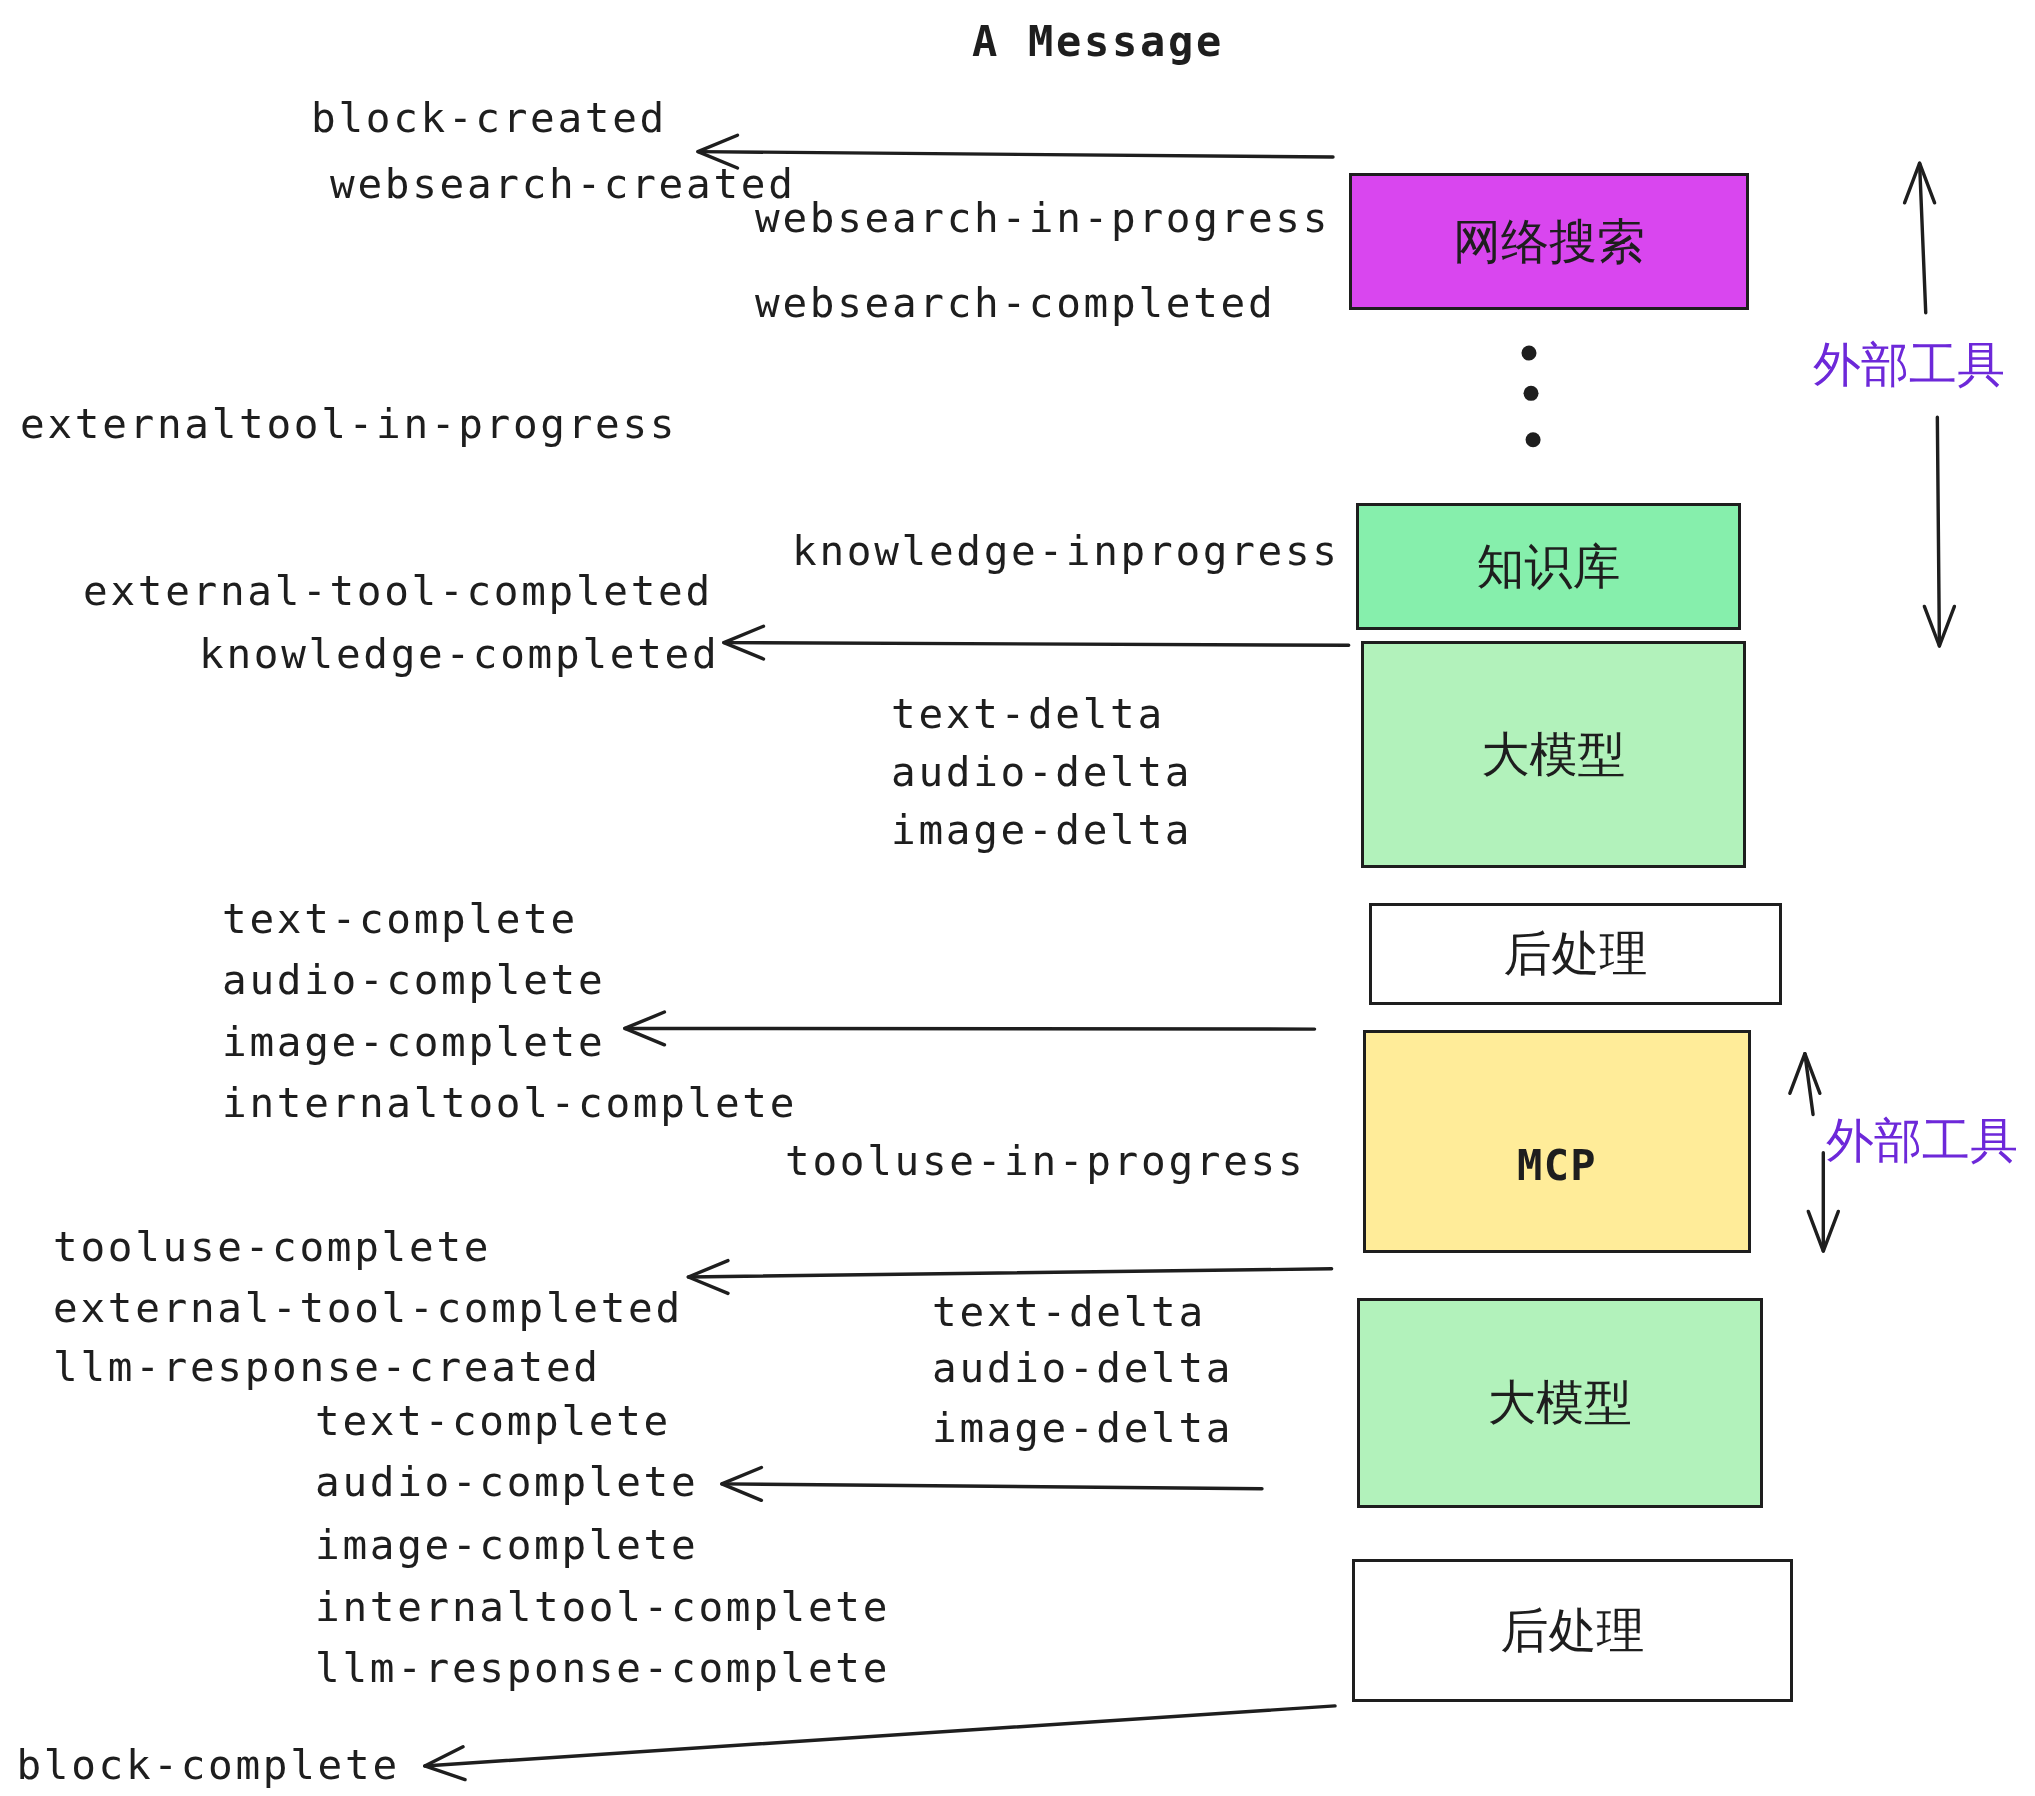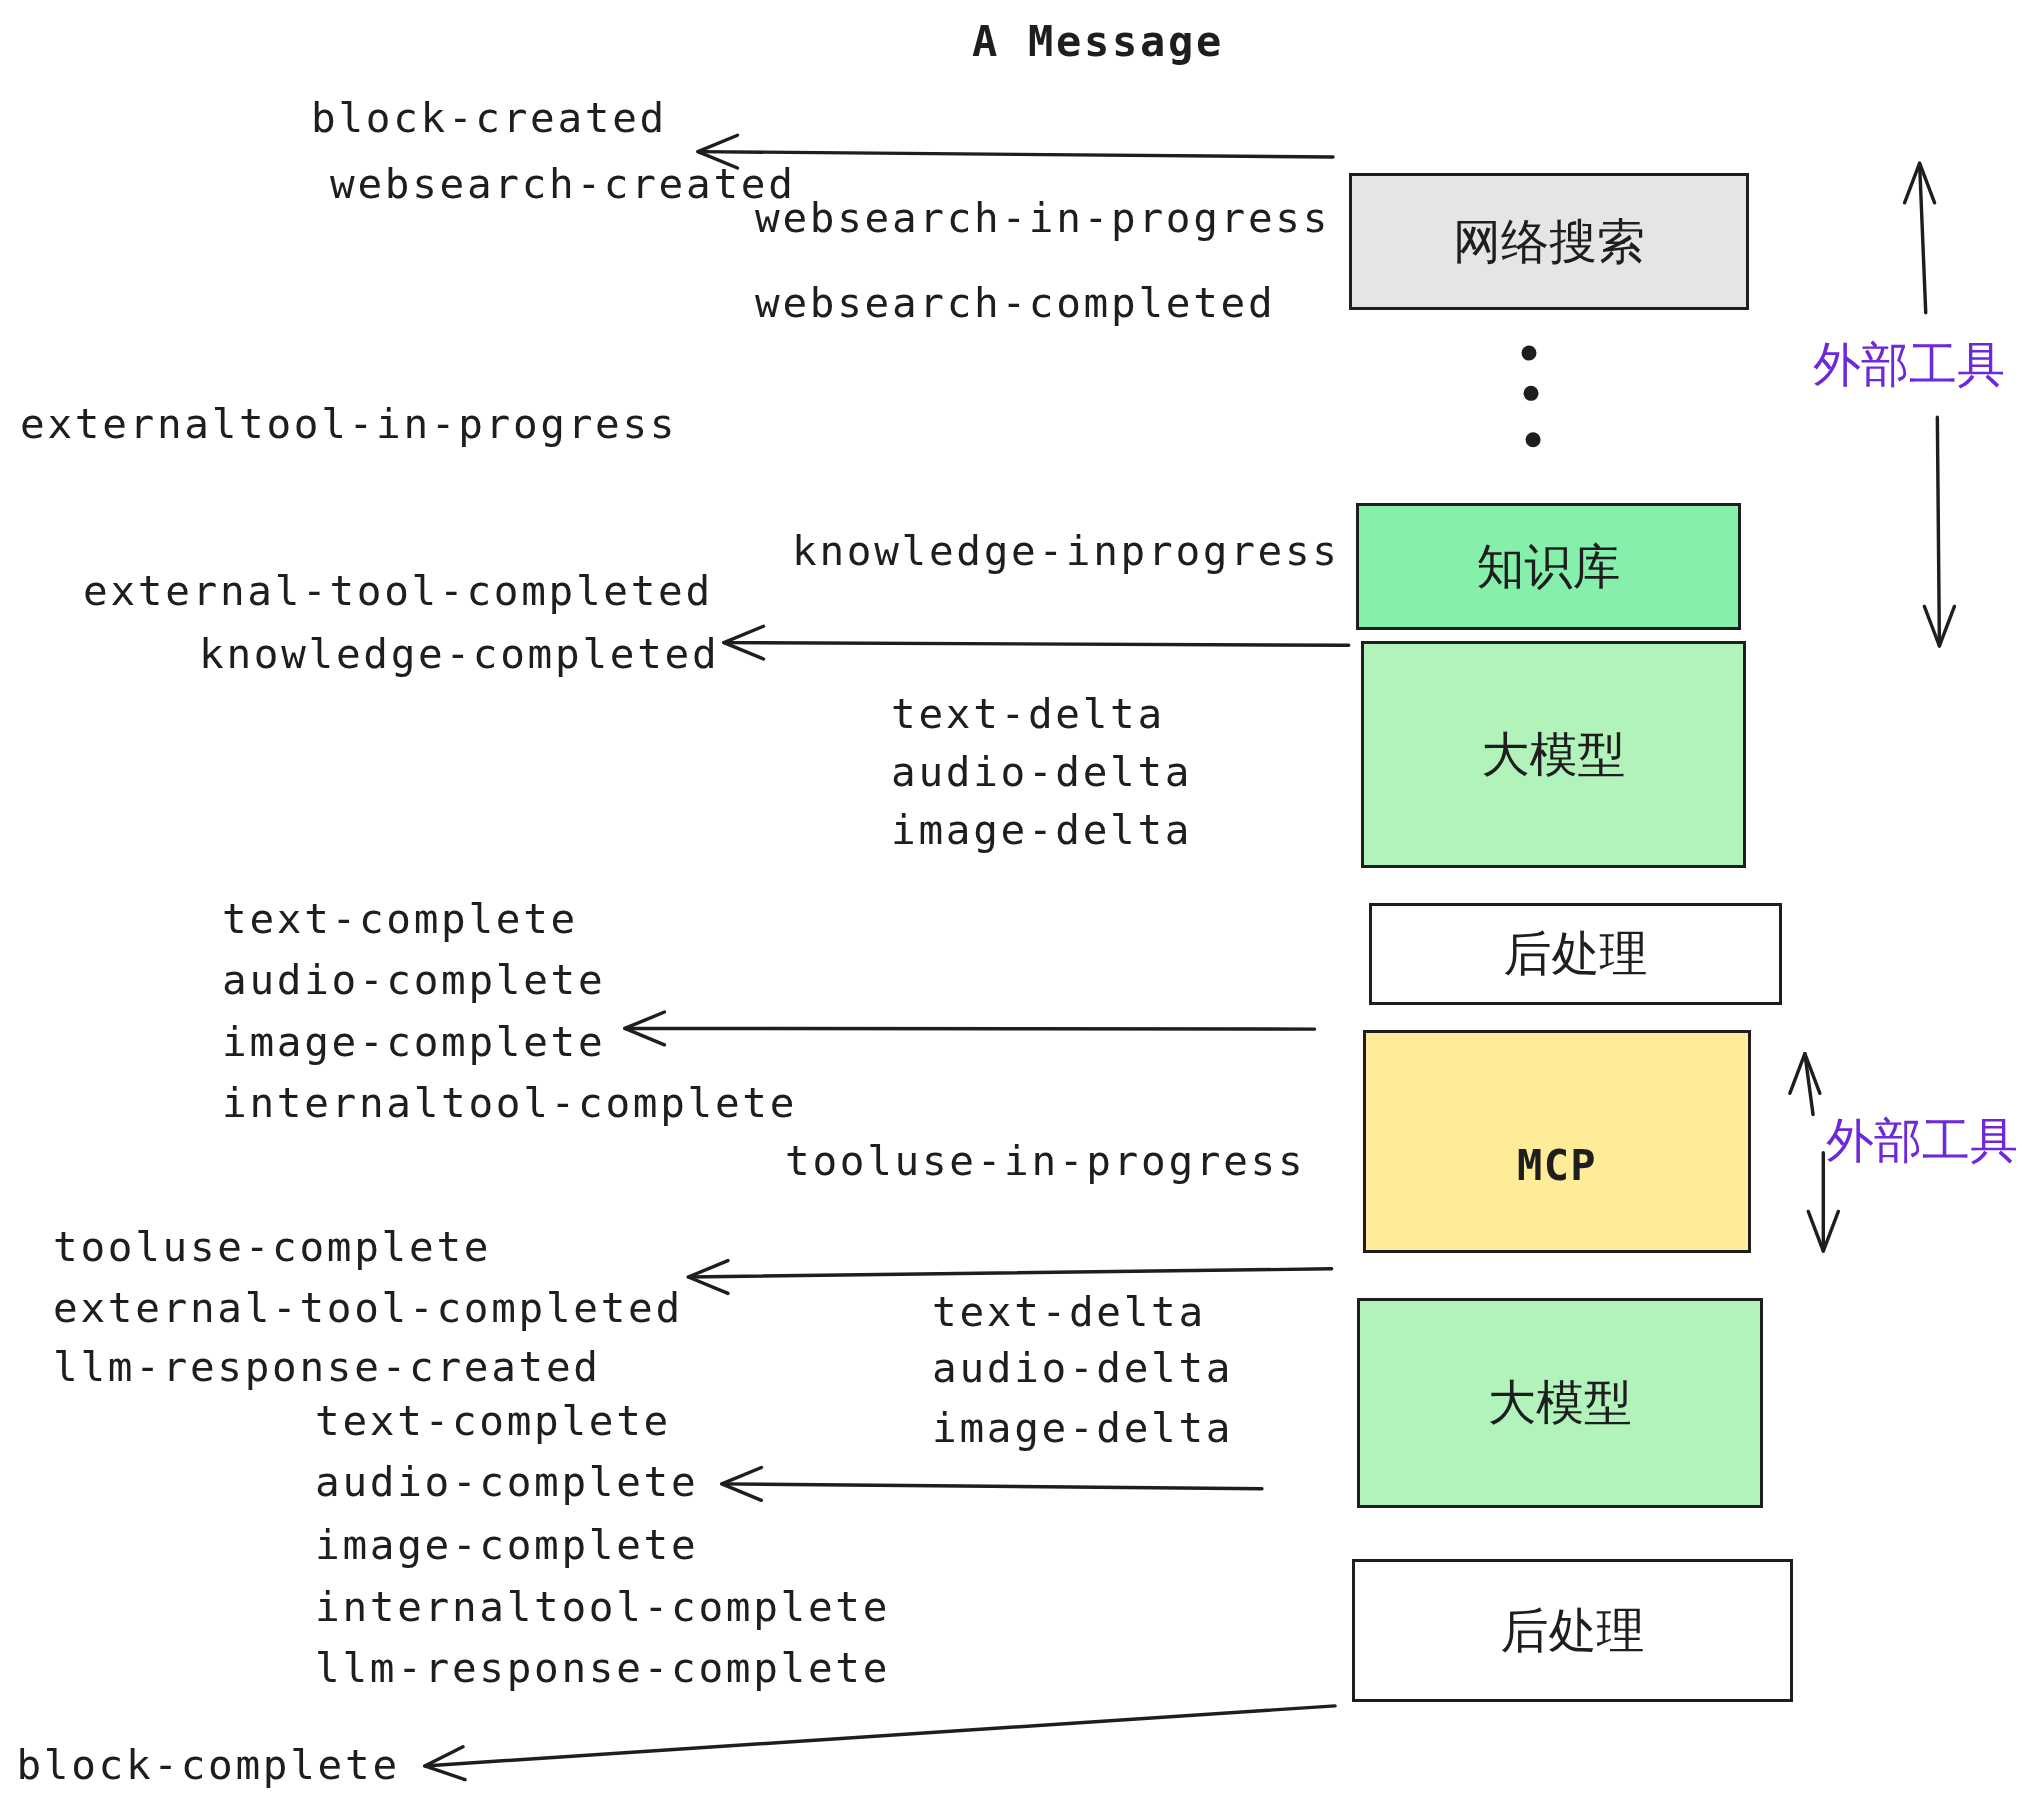--- a/index.html
+++ b/index.html
@@ -86,21 +86,21 @@
   <div class="ev" style="left:932px;top:1290px;">text-delta</div>
   <div class="ev" style="left:932px;top:1346px;">audio-delta</div>
   <div class="ev" style="left:932px;top:1406px;">image-delta</div>
   <div class="ev" style="left:315px;top:1399px;">text-complete</div>
   <div class="ev" style="left:315px;top:1460px;">audio-complete</div>
   <div class="ev" style="left:315px;top:1523px;">image-complete</div>
   <div class="ev" style="left:315px;top:1585px;">internaltool-complete</div>
   <div class="ev" style="left:16.4px;top:1743px;">block-complete</div>
   <div class="ev" style="left:315px;top:1646px;">llm-response-complete</div>
 
-  <div class="box" style="left: 1349px; top: 173px; width: 400px; height: 137px; background: #e5e5e5;">
+  <div class="box" style="left: 1349px; top: 173px; width: 400px; height: 137px; background: #d946ef;">
     <span class="cn">网络搜索</span>
   </div>
   <div class="box" style="left: 1356px; top: 503px; width: 385px; height: 127px; background: #86efac;">
     <span class="cn">知识库</span>
   </div>
   <div class="box" style="left: 1361px; top: 641px; width: 385px; height: 227px; background: rgb(178, 242, 187);">
     <span class="cn">大模型</span>
   </div>
   <div class="box" style="left: 1369px; top: 903px; width: 413px; height: 102px; background: rgb(255, 255, 255);">
     <span class="cn">后处理</span>

